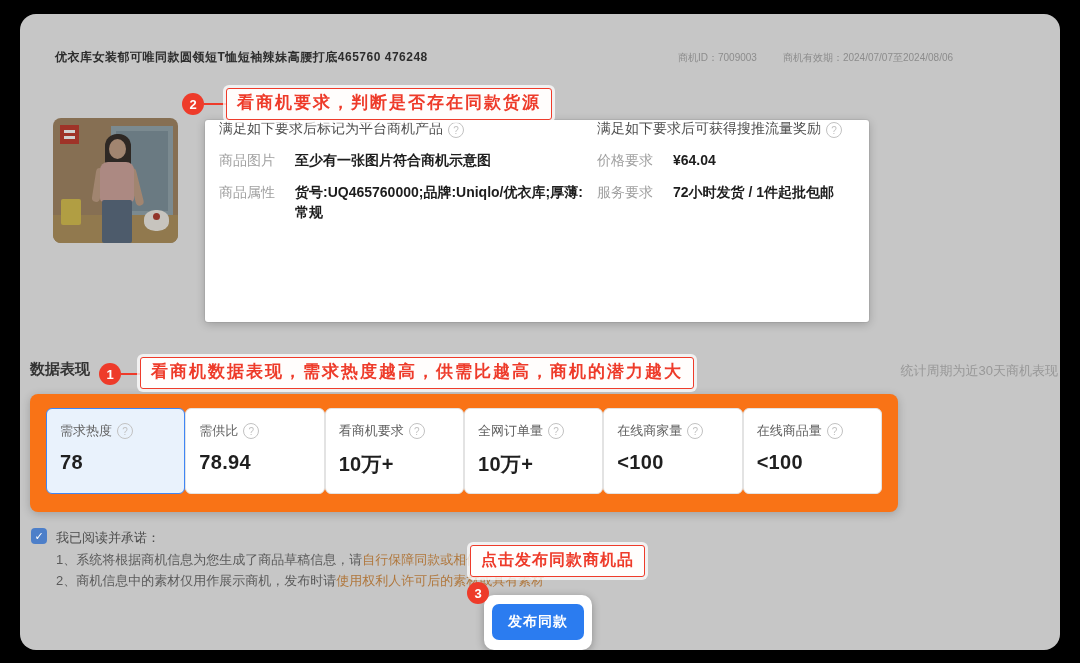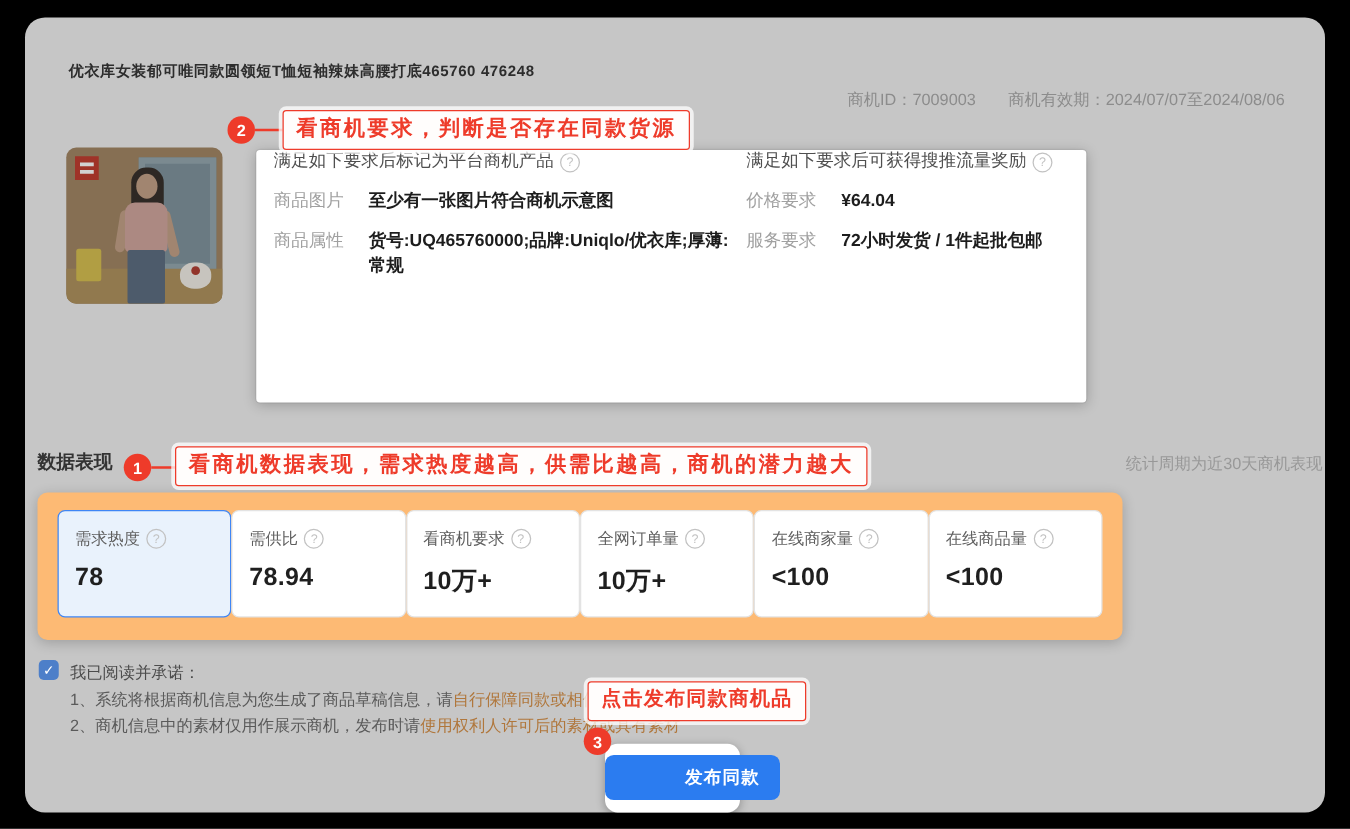--- a/index.html
+++ b/index.html
@@ -12,21 +12,21 @@
     position:absolute;left:20px;top:14px;width:1040px;height:636px;
     background:#c6c6c6;border-radius:16px;
   }
   
   .title{
     position:absolute;left:55px;top:44px;width:505px;
     font-size:12px;font-weight:700;color:#2d2d2d;line-height:26px;letter-spacing:.5px;
   }
   .meta{
     position:absolute;left:678px;top:51px;display:flex;gap:26px;
-    font-size:13px;color:#8c8c8c;white-space:nowrap;margin-top:20px;
+    font-size:10px;color:#8c8c8c;white-space:nowrap;
   }
   
   .step-circle{
     position:absolute;width:22px;height:22px;border-radius:50%;
     background:var(--accent-red,#ee3b2a);color:#fff;font-size:13px;font-weight:700;
     display:flex;align-items:center;justify-content:center;z-index:6;
   }
   .connector{position:absolute;height:2px;background:var(--accent-red,#ee3b2a);z-index:6;}
   .callout{
     position:absolute;z-index:6;height:30px;line-height:28px;padding:0 10px;
@@ -73,21 +73,21 @@
   .req-row .lbl{width:64px;flex-shrink:0;color:#a0a0a0;}
   .req-row .val{color:#1d1d1d;font-weight:600;}
   .help{
     display:inline-flex;width:14px;height:14px;border:1px solid #c2c2c2;border-radius:50%;
     color:#c2c2c2;font-size:10px;align-items:center;justify-content:center;flex-shrink:0;
   }
   
   .section-title{position:absolute;left:30px;top:360px;font-size:15px;font-weight:700;color:#333;}
   .period-note{position:absolute;right:22px;top:362px;font-size:13px;color:#989898;}
   .metrics-panel{
-    position:absolute;left:30px;top:394px;width:868px;height:118px;background:#fdba74;border-radius:8px;
+    position:absolute;left:30px;top:394px;width:868px;height:118px;background:#f97316;border-radius:8px;
     box-shadow:0 2px 10px rgba(0,0,0,.2);z-index:2;box-sizing:border-box;
     padding:14px 16px;display:flex;justify-content:space-between;
   }
   .metric-card{
     width:152px;height:86px;box-sizing:border-box;border:1px solid #e3e3e3;border-radius:6px;
     padding:13px 13px;background:#fff;
   }
   .metric-card.selected{
     border:1.5px solid var(--selected-card-border,#3f86f5);
     background:var(--selected-card-bg,#e9f2fc);
@@ -106,21 +106,21 @@
   #agree2{top:572px}
   .agree-line .link{color:var(--link-orange,#b0773c);}
   
   .publish-panel{
     position:absolute;left:484px;top:595px;width:108px;height:55px;background:#fff;
     border-radius:10px;box-shadow:0 2px 8px rgba(0,0,0,.3);z-index:5;
   }
   .publish-btn{
     margin:9px auto 0;width:92px;height:36px;background:var(--brand-blue,#2b7cf0);
     border-radius:7px;color:#fff;font-size:14px;font-weight:700;letter-spacing:1px;
-    display:flex;align-items:center;justify-content:center;cursor:pointer;padding-left:48px;
+    display:flex;align-items:center;justify-content:center;cursor:pointer;
   }
 </style>
 </head>
 <body>
 
 <div class="card"></div>
 
 <div class="title">优衣库女装郁可唯同款圆领短T恤短袖辣妹高腰打底465760 476248</div>
 <div class="meta">
   <span>商机ID：7009003</span>

